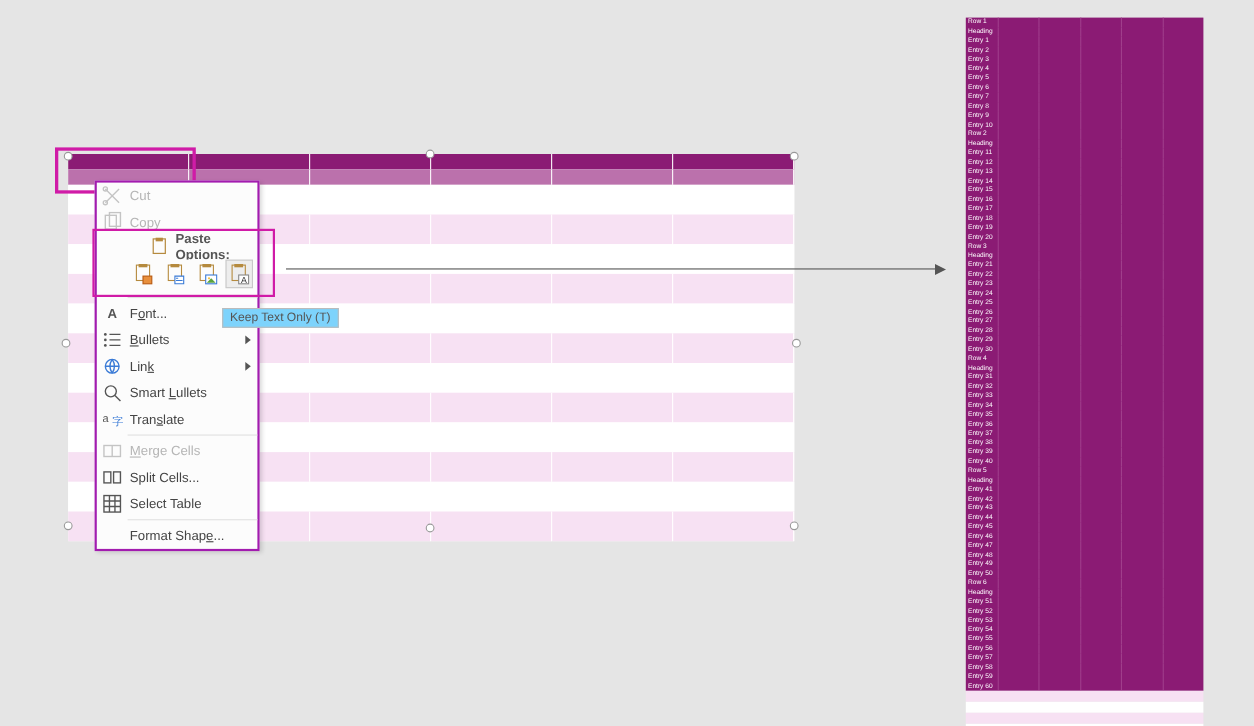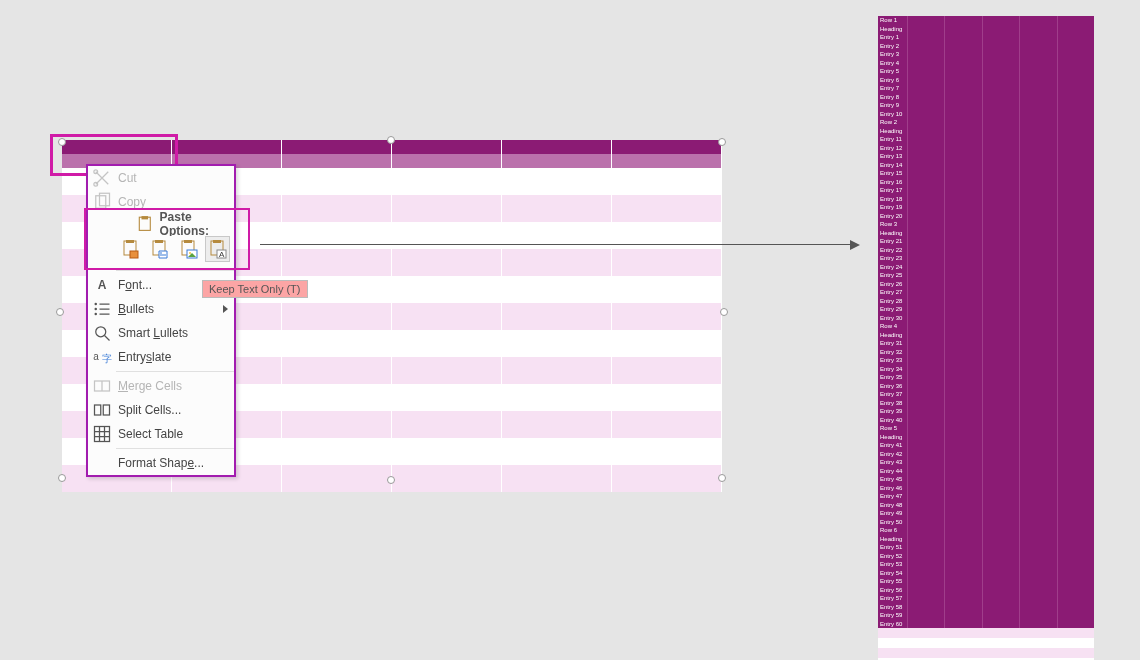--- a/index.html
+++ b/index.html
@@ -109,21 +109,21 @@
   .paste-opt.active {
     border: 1px solid #c8c8c8;
     background: #ededed;
   }
   .paste-opt svg { width: 18px; height: 20px; }
 
   
   .tooltip {
     position: absolute;
     left: 202px; top: 280px;
-    background: #fca5a5;
+    background: #7dd3fc;
     border: 1px solid #bbb;
     padding: 2px 6px;
     font-size: 11px;
     color: #555;
     z-index: 70;
   }
 
   
   .big-arrow {
     position: absolute;
@@ -386,34 +386,44 @@
           <circle cx="3" cy="12" r="1" fill="#555"></circle>
           <path d="M6 4h8M6 8h8M6 12h8" stroke="#555"></path>
         </svg>
     </span>
     <span class="cm-label"><u>B</u><span>ullets</span></span>
     <span class="cm-arrow"></span>
   </div>
   <div class="cm-row">
     <span class="cm-icon">
       <svg viewBox="0 0 16 16">
+          <circle cx="8" cy="8" r="5" fill="none" stroke="#3b7bd6"></circle>
+          <path d="M3 8h10M8 3c2 3 2 7 0 10M8 3c-2 3-2 7 0 10" stroke="#3b7bd6" fill="none"></path>
+        </svg>
+    </span>
+    <span class="cm-label"><span>Lin</span><u>k</u></span>
+    <span class="cm-arrow"></span>
+  </div>
+  <div class="cm-row">
+    <span class="cm-icon">
+      <svg viewBox="0 0 16 16">
           <circle cx="7" cy="7" r="4" fill="none" stroke="#555"></circle>
           <path d="M10 10l4 4" stroke="#555"></path>
         </svg>
     </span>
     <span class="cm-label"><span>Smart </span><u>L</u><span>ullets</span></span>
   </div>
   <div class="cm-row">
     <span class="cm-icon">
       <svg viewBox="0 0 16 16">
           <text x="1" y="10" font-size="8" fill="#555">a</text>
           <text x="8" y="12" font-size="8" fill="#3b7bd6">字</text>
         </svg>
     </span>
-    <span class="cm-label"><span>Entry</span><u>s</u><span>late</span></span>
+    <span class="cm-label"><span>Tran</span><u>s</u><span>late</span></span>
   </div>
   <div class="cm-sep"></div>
   <div class="cm-row disabled">
     <span class="cm-icon">
       <svg viewBox="0 0 16 16">
           <rect x="2" y="4" width="12" height="8" fill="none" stroke="currentColor"></rect>
           <path d="M8 4v8" stroke="currentColor"></path>
         </svg>
     </span>
     <span class="cm-label"><u>M</u><span>erge Cells</span></span>

